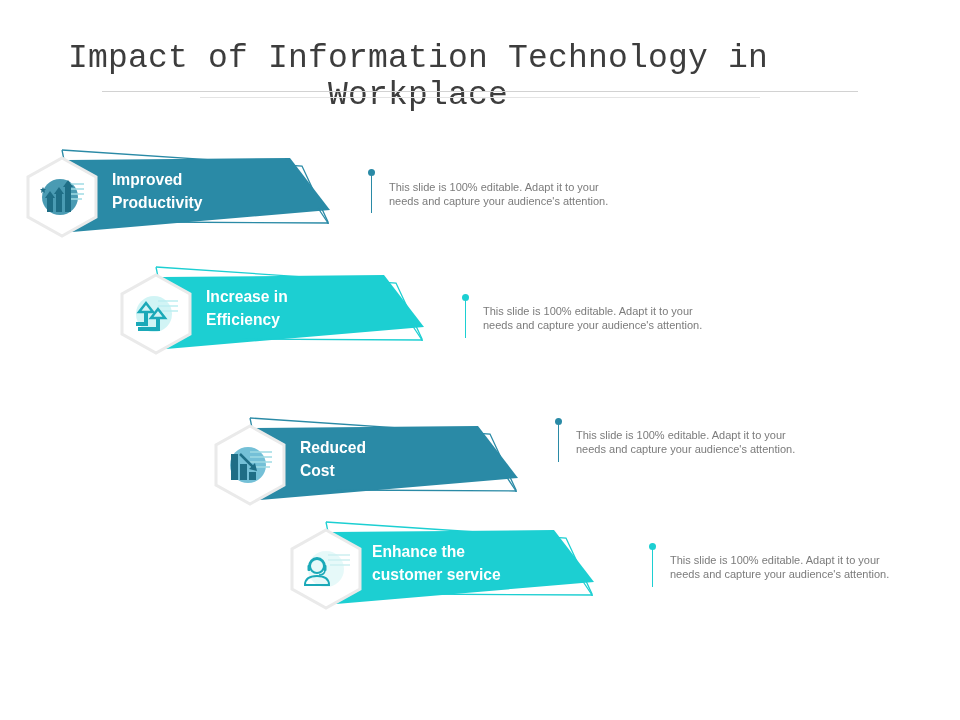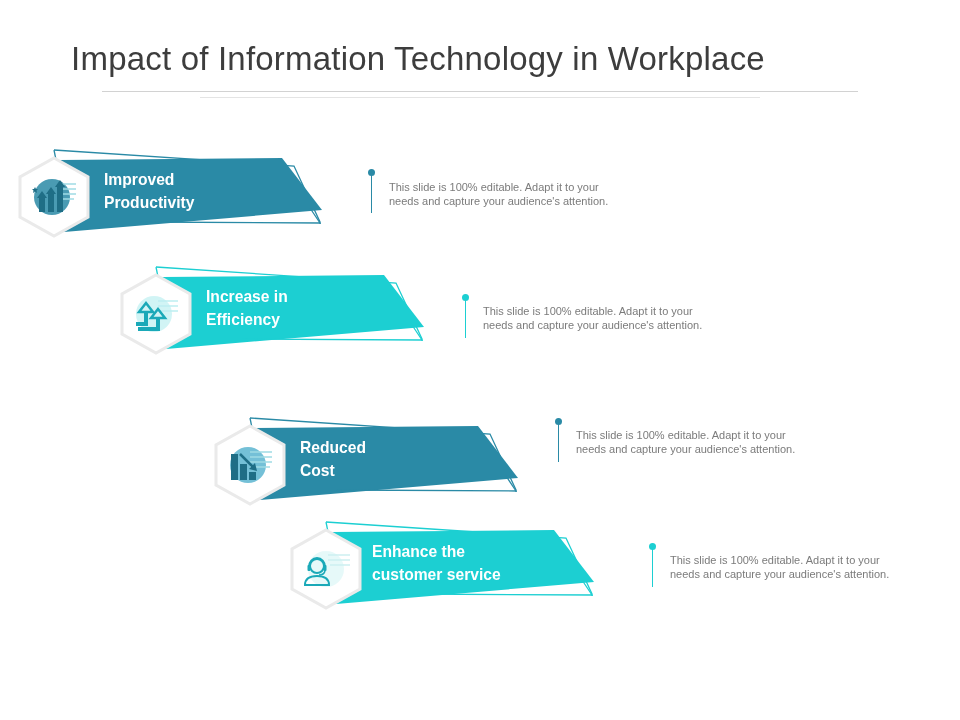--- a/index.html
+++ b/index.html
@@ -1,20 +1,20 @@
 <!DOCTYPE html>
 <html><head>
 <meta charset="utf-8">
 <style>
   html, body { margin: 0; padding: 0; background: #ffffff; }
   body { width: 960px; height: 720px; position: relative; overflow: hidden;
          font-family: "DejaVu Sans", sans-serif; }
   .title {
     position: absolute; left: 0; top: 40px; width: 836px; text-align: center;
-    font-family: Liberation Sans, sans-serif; font-size: 33px; color: #3d3d3d;
+    font-family: Liberation Mono, monospace; font-size: 33px; color: #3d3d3d;
     letter-spacing: 0.2px;
   }
   .rule1 { position: absolute; left: 102px; top: 91px; width: 756px; height: 1px; background: #d2d2d2; }
   .rule2 { position: absolute; left: 200px; top: 97px; width: 560px; height: 1px; background: #e4e4e4; }
 
   .item { position: absolute; width: 640px; height: 100px; }
   .item svg.shape { position: absolute; left: 0; top: 0; overflow: visible; }
   .label {
     position: absolute; left: 82px; top: 22px; color: #ffffff;
     font-family: "Liberation Sans", sans-serif; font-weight: bold; font-size: 17px; line-height: 23px;
@@ -31,21 +31,21 @@
     font-family: "Liberation Sans", sans-serif; font-size: 11px; line-height: 14px; color: #7b7b7b;
   }
 </style>
 </head>
 <body>
 
 <div class="title">Impact of Information Technology in Workplace</div>
 <div class="rule1"></div>
 <div class="rule2"></div>
 
-<div class="item" style="left:20px; top:146px;">
+<div class="item" style="left:28px; top:146px;">
   <svg class="shape" width="320" height="90">
     <polyline points="34,4 274,20 300,76 300,78" fill="none" stroke="#2a8aa6" stroke-width="1.3"></polyline>
     <line x1="34" y1="4" x2="36" y2="14" stroke="#2a8aa6" stroke-width="1.3"></line>
     <polygon points="40,14 262,12 302,64 44,86" fill="#2a8aa6"></polygon>
     <polyline points="290,62 300,77 120,76" fill="none" stroke="#2a8aa6" stroke-width="1.3"></polyline>
   </svg>
   <svg class="icon-hex" width="72" height="82" viewBox="0 0 72 82" style="top:10px; left:-2px;">
     <polygon points="36,2 70,21 70,61 36,80 2,61 2,21" fill="#ffffff" stroke="#eaeaea" stroke-width="3"></polygon>
     <g>
       <circle cx="34" cy="41" r="18" fill="#2a8aa6" opacity="0.85"></circle>

